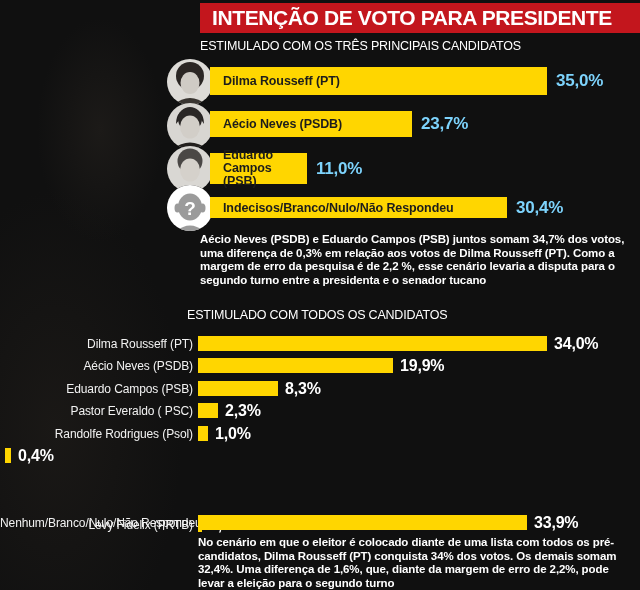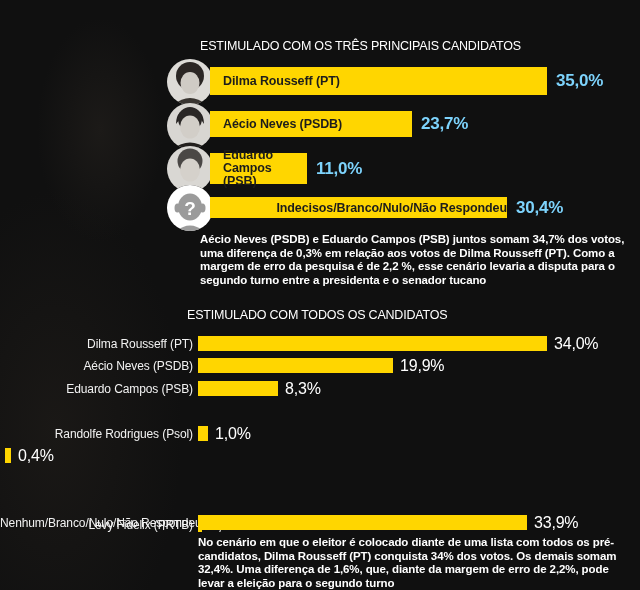--- a/index.html
+++ b/index.html
@@ -39,35 +39,38 @@
   .c1-label--wrap{white-space:normal;width:86px;line-height:1.05;}
   .c1-val{color:#7dd3fc;font-size:17px;font-weight:700;margin-left:9px;white-space:nowrap;letter-spacing:-0.2px;}
   .avatar{position:absolute;left:167px;width:46px;height:46px;}
   
   .c2-row{position:absolute;left:0;width:640px;height:15px;display:flex;align-items:center;}
   .c2-label{
     width:193px;flex:0 0 auto;text-align:right;color:#f2f2f2;
     font-size:12px;font-weight:500;white-space:nowrap;letter-spacing:-0.1px;
   }
   .c2-bar{height:15px;background:#ffd600;margin-left:5px;flex:0 0 auto;}
-  .c2-val{color:#fff;font-size:16px;font-weight:400;margin-left:7px;white-space:nowrap;letter-spacing:-0.2px;}
+  .c2-val{color:#fff;font-size:16px;font-weight:700;margin-left:7px;white-space:nowrap;letter-spacing:-0.2px;}
   
   .note{
     position:absolute;color:#fff;font-size:11.5px;font-weight:700;
     line-height:13.5px;letter-spacing:-0.1px;
   }
   #note1{left:200px;top:233px;width:438px;}
   #note2{left:198px;top:536px;width:436px;}
 </style>
 </head>
 <body>
 
 <div id="canvas">
   <div class="bg-photo"></div>
 
+  <div class="title-bar">
+    <span>INTENÇÃO DE VOTO PARA PRESIDENTE</span>
+  </div>
   <div class="sec-head" id="sec1-head">ESTIMULADO COM OS TRÊS PRINCIPAIS CANDIDATOS</div>
 
   <svg class="avatar" style="top:59px" viewBox="0 0 46 46">
     <defs>
         <clipPath id="cp1">
           <circle cx="23" cy="23" r="23"></circle>
         </clipPath>
       </defs>
     <circle cx="23" cy="23" r="23" fill="#dddbd7"></circle>
     <g clip-path="url(#cp1)">
@@ -132,21 +135,21 @@
     </div>
     <span class="c1-val">23,7%</span>
   </div>
   <div class="c1-row" style="top:153px;height:31px">
     <div class="c1-bar" style="width: 97px;">
       <span class="c1-label c1-label--wrap">Eduardo Campos (PSB)</span>
     </div>
     <span class="c1-val">11,0%</span>
   </div>
   <div class="c1-row" style="top:197px;height:21px">
-    <div class="c1-bar" style="width: 297px; justify-content: flex-end;">
+    <div class="c1-bar" style="width: 297px;">
       <span class="c1-label">Indecisos/Branco/Nulo/Não Respondeu</span>
     </div>
     <span class="c1-val">30,4%</span>
   </div>
 
   <div class="note" id="note1">Aécio Neves (PSDB) e Eduardo Campos (PSB) juntos somam 34,7% dos votos, uma diferença de 0,3% em relação aos votos de Dilma Rousseff (PT). Como a margem de erro da pesquisa é de 2,2 %, esse cenário levaria a disputa para o segundo turno entre a presidenta e o senador tucano</div>
 
   <div class="sec-head" id="sec2-head">ESTIMULADO COM TODOS OS CANDIDATOS</div>
 
   <div class="c2-row" style="top:336px">
@@ -156,20 +159,25 @@
   </div>
   <div class="c2-row" style="top:358px">
     <span class="c2-label">Aécio Neves (PSDB)</span>
     <div class="c2-bar" style="width: 195px;"></div>
     <span class="c2-val">19,9%</span>
   </div>
   <div class="c2-row" style="top:381px">
     <span class="c2-label">Eduardo Campos (PSB)</span>
     <div class="c2-bar" style="width: 80px;"></div>
     <span class="c2-val">8,3%</span>
+  </div>
+  <div class="c2-row" style="top:403px">
+    <span class="c2-label">Pastor Everaldo ( PSC)</span>
+    <div class="c2-bar" style="width: 20px;"></div>
+    <span class="c2-val">2,3%</span>
   </div>
   <div class="c2-row" style="top:426px">
     <span class="c2-label">Randolfe Rodrigues (Psol)</span>
     <div class="c2-bar" style="width: 10px;"></div>
     <span class="c2-val">1,0%</span>
   </div>
   <div class="c2-row" style="top:448px">
     <div class="c2-bar" style="width: 6px;"></div>
     <span class="c2-val">0,4%</span>
   </div>

